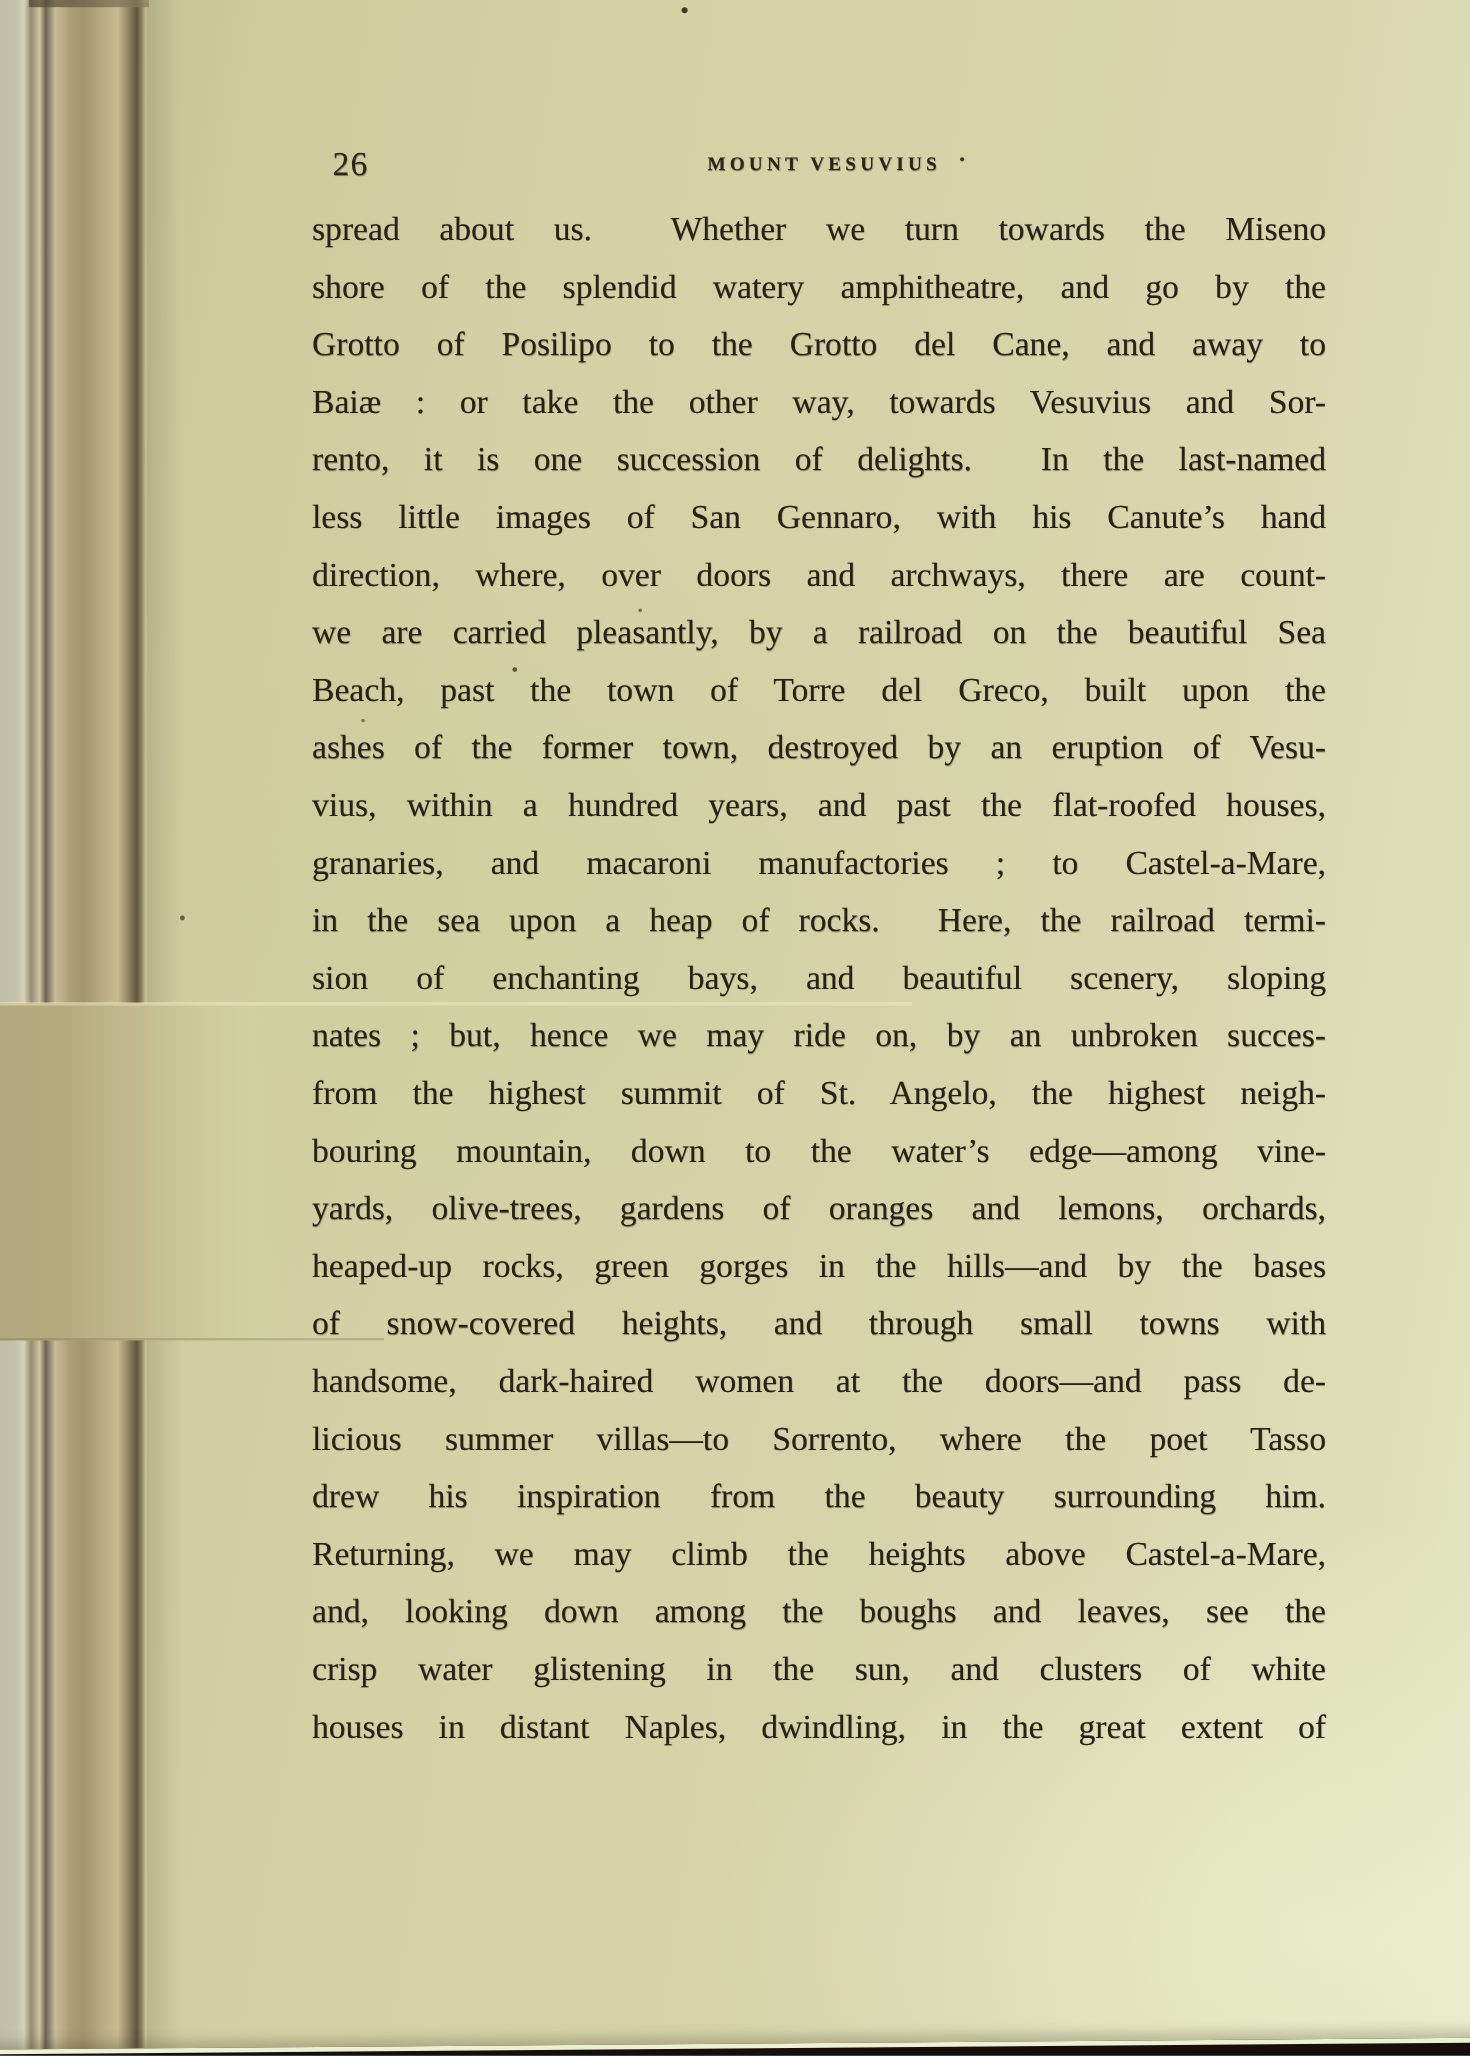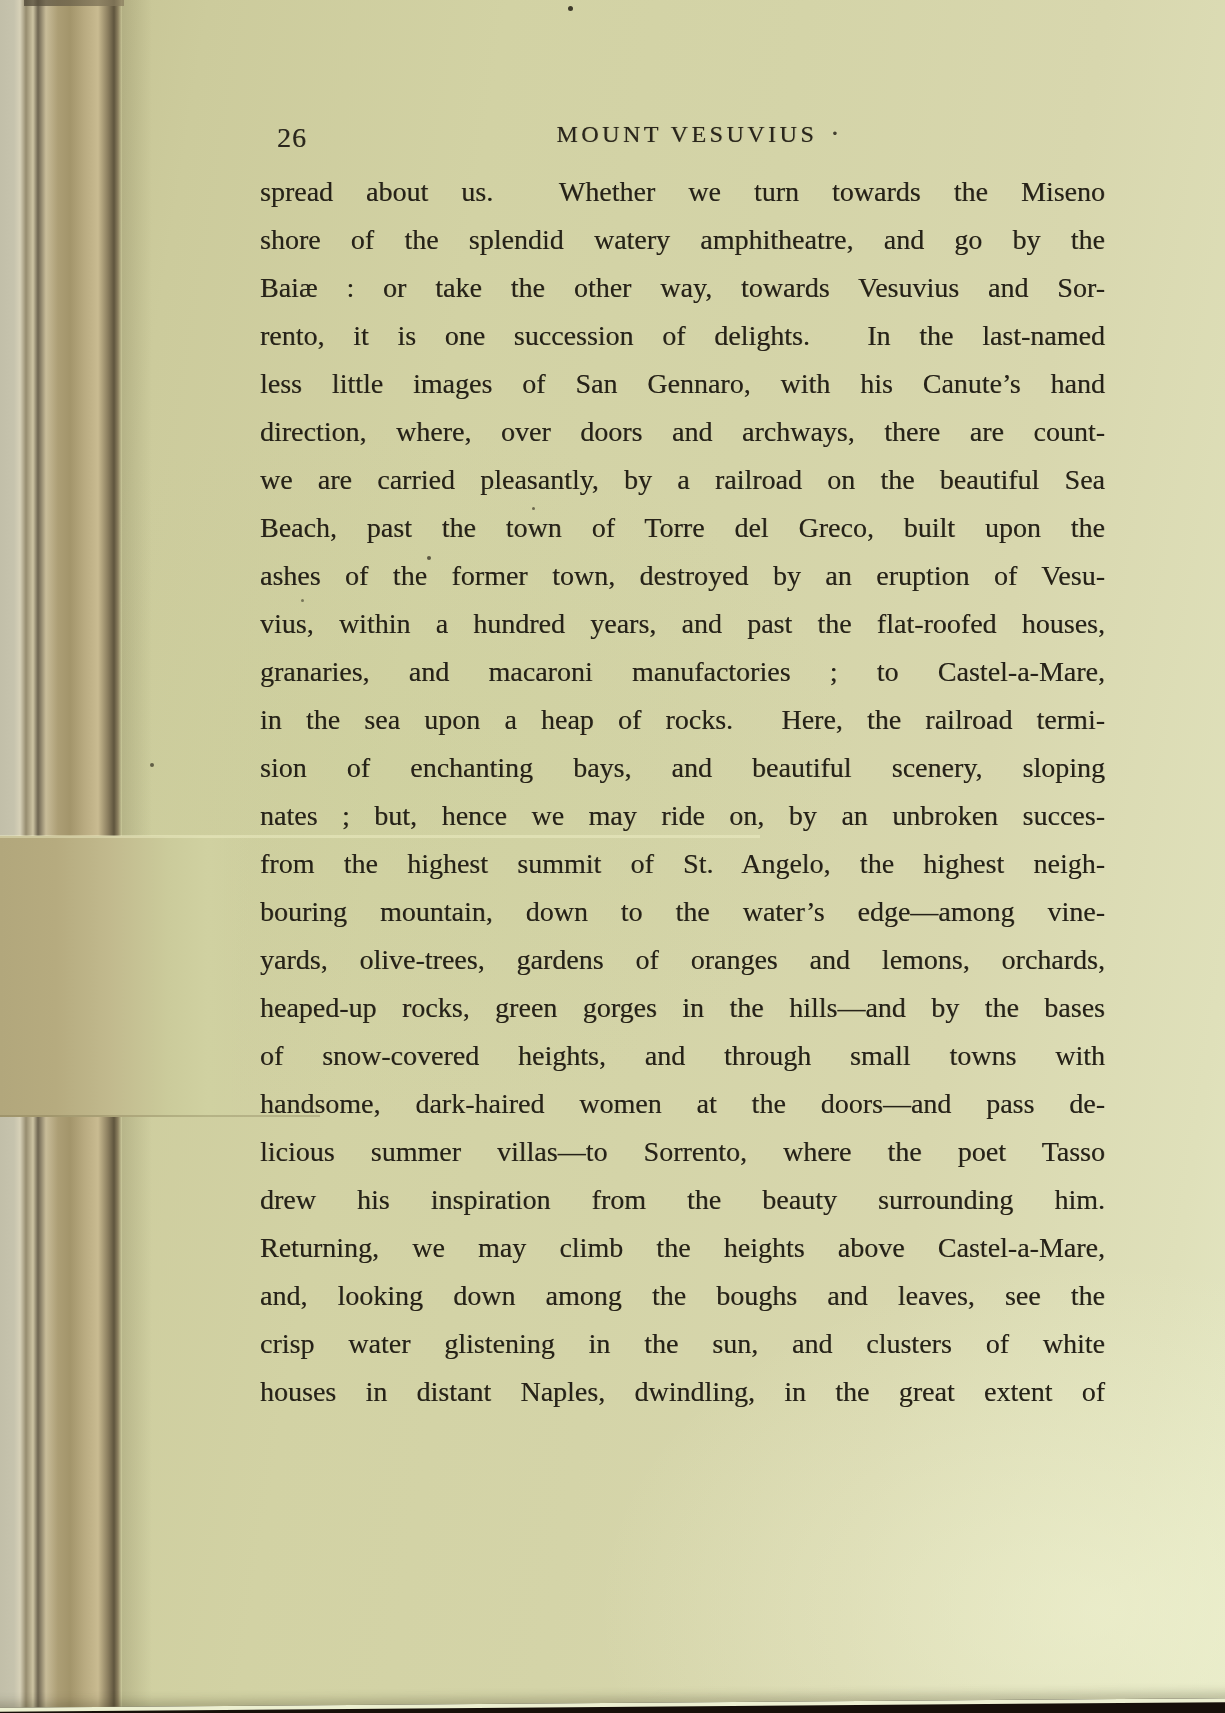--- a/index.html
+++ b/index.html
@@ -55,21 +55,21 @@
     box-shadow:0 -6px 10px rgba(60,55,30,0.25);
   }
   
   .header { position:absolute; left:275px; top:116px; width:845px; height:40px; color:#2a261c; }
   .pagenum {
     position:absolute; left:2px; top:6px; font-size:28px; letter-spacing:1px;
     text-shadow:0.4px 0.4px 0.6px rgba(40,36,24,0.5);
   }
   .title-wrap { position:absolute; left:0; right:0; top:4px; text-align:center; white-space:nowrap; }
   .title {
-    font-size:24px; font-weight:400; letter-spacing:3.5px;
+    font-size:16px; font-weight:700; letter-spacing:3.5px;
     text-shadow:0.4px 0.4px 0.7px rgba(40,36,24,0.55);
     text-align:center;
   }
   .hdot { font-size:22px; font-weight:700; margin-left:14px; vertical-align:2px; opacity:.85; }
   
   .textblock { position:absolute; left:260px; top:168px; width:845px; color:#262218; }
   .line {
     height:48px; line-height:48px; font-size:28px;
     text-align:justify; text-align-last:justify;
     word-spacing:1.5px; white-space:nowrap;
@@ -97,20 +97,21 @@
   <div class="seam-bottom"></div>
 
   <div class="header">
     <span class="pagenum">26</span>
     <span class="title-wrap"><span class="title">MOUNT VESUVIUS</span><span class="hdot">·</span></span>
   </div>
 
   <div class="textblock">
       <div class="line">spread about us.&nbsp; Whether we turn towards the Miseno</div>
       <div class="line">shore of the splendid watery amphitheatre, and go by the</div>
+      <div class="line">Grotto of Posilipo to the Grotto del Cane, and away to</div>
       <div class="line">Baiæ&nbsp;: or take the other way, towards Vesuvius and Sor-</div>
       <div class="line">rento, it is one succession of delights.&nbsp; In the last-named</div>
       <div class="line">less little images of San Gennaro, with his Canute’s hand</div>
       <div class="line">direction, where, over doors and archways, there are count-</div>
       <div class="line">we are carried pleasantly, by a railroad on the beautiful Sea</div>
       <div class="line">Beach, past the town of Torre del Greco, built upon the</div>
       <div class="line">ashes of the former town, destroyed by an eruption of Vesu-</div>
       <div class="line">vius, within a hundred years, and past the flat-roofed houses,</div>
       <div class="line">granaries, and macaroni manufactories&nbsp;; to Castel-a-Mare,</div>
       <div class="line">in the sea upon a heap of rocks.&nbsp; Here, the railroad termi-</div>

